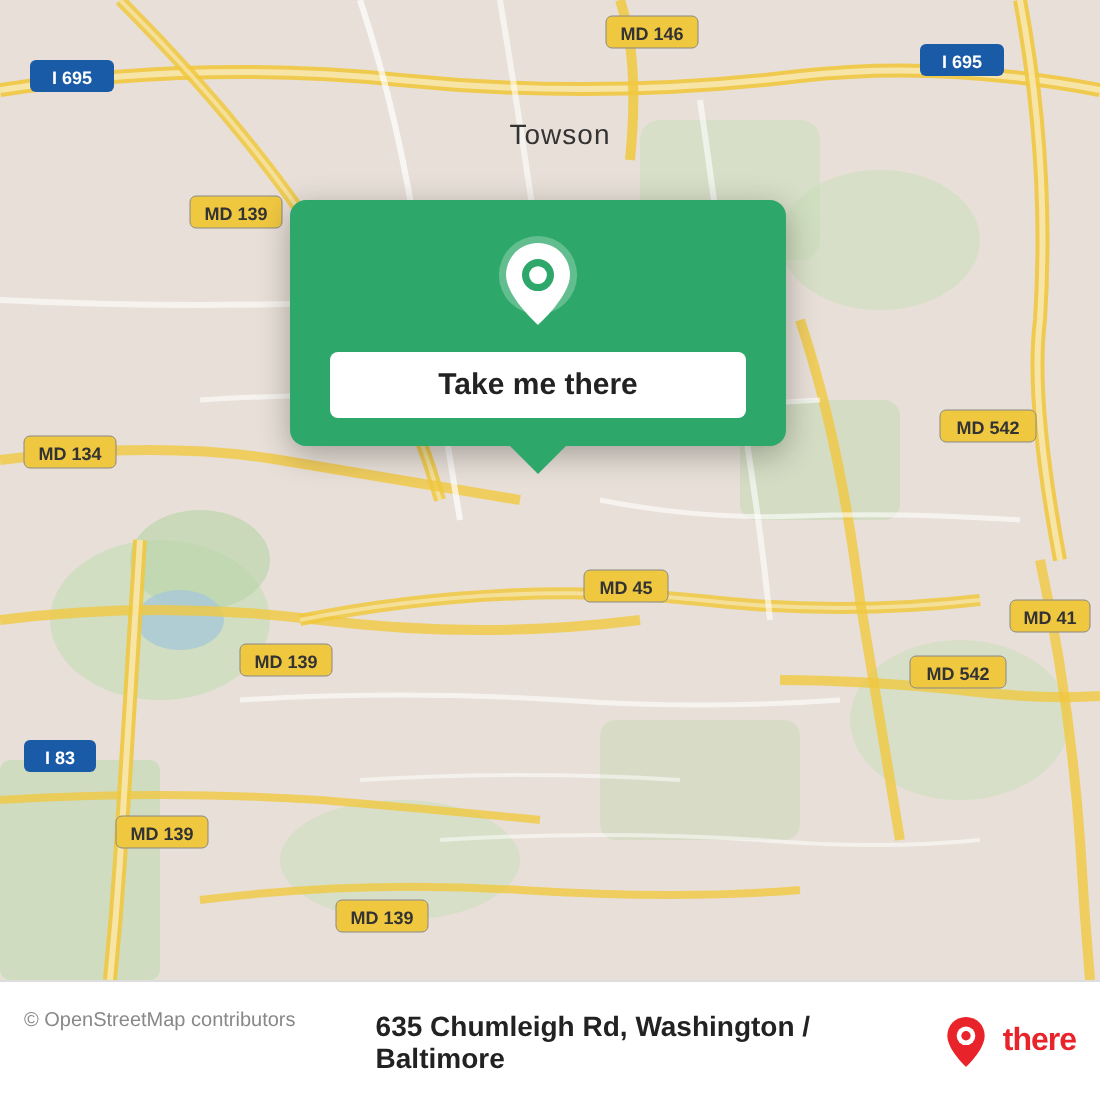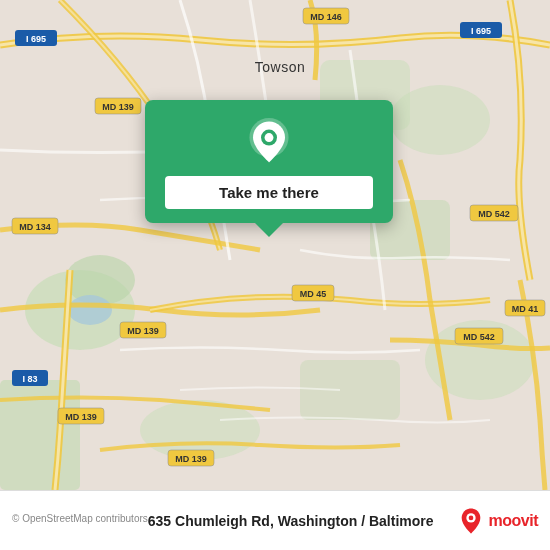--- a/index.html
+++ b/index.html
@@ -89,20 +89,21 @@
       font-size: 10px;
       color: #888;
       white-space: nowrap;
     }
 
     #address-text {
       font-size: 14px;
       font-weight: 600;
       color: #222;
       flex: 1;
+      margin-left: 40px;
     }
 
     #moovit-logo {
       display: flex;
       align-items: center;
       gap: 4px;
       flex-shrink: 0;
     }
 
     #moovit-pin {
@@ -246,15 +247,15 @@
     <span id="copyright-text">© OpenStreetMap contributors</span>
     <span id="address-text">635 Chumleigh Rd, Washington / Baltimore</span>
   </div>
   <div id="moovit-logo">
 
     <svg id="moovit-pin" viewBox="0 0 28 36" xmlns="http://www.w3.org/2000/svg">
       <path d="M14 2 C7 2 2 7.5 2 14 C2 23 14 34 14 34 C14 34 26 23 26 14 C26 7.5 21 2 14 2 Z" fill="#e8242a"></path>
       <circle cx="14" cy="14" r="6" fill="white"></circle>
       <circle cx="14" cy="14" r="3" fill="#e8242a"></circle>
     </svg>
-    <span id="moovit-wordmark">moovit</span>
+    <span id="moovit-wordmark">there</span>
   </div>
 </div>
 
 </body></html>

